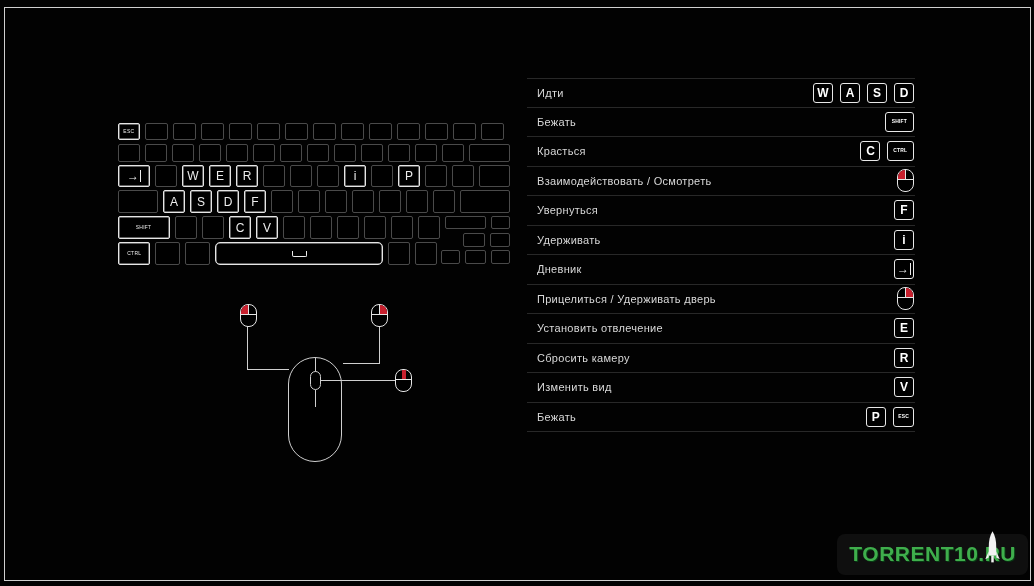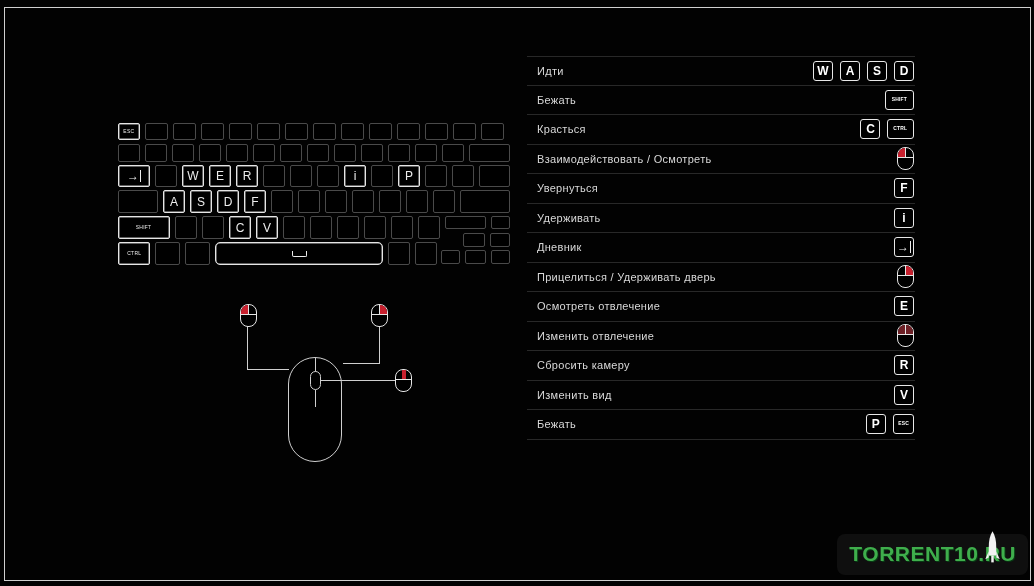--- a/index.html
+++ b/index.html
@@ -30,21 +30,21 @@
   
   #mouse-diagram{position:absolute;inset:0;}
   .dline{position:absolute;background:#cfcfcf;}
   .mouse-body{position:absolute;left:288px;top:357px;width:54px;height:105px;box-sizing:border-box;
               border:1px solid #cfcfcf;border-radius:27px;background:#000;}
   .mouse-wheel{position:absolute;left:310px;top:371px;width:11px;height:19px;box-sizing:border-box;
                border:1px solid #cfcfcf;border-radius:6px;background:#000;z-index:2;}
   .mi-slot{position:absolute;}
 
   
-  #bindings-list{position:absolute;left:527px;top:56px;width:388px;}
+  #bindings-list{position:absolute;left:527px;top:78px;width:388px;}
   .brow{box-sizing:border-box;height:29.5px;display:flex;align-items:center;justify-content:space-between;
         border-bottom:1px solid #282828;}
   .brow:first-child{border-top:1px solid #282828;}
   .blabel{color:#d9d9d9;font-size:11px;letter-spacing:0.3px;padding-left:10px;white-space:nowrap;}
   .bkeys{display:flex;align-items:center;gap:7px;padding-right:1px;}
   .badge{box-sizing:border-box;min-width:20px;height:20px;padding:0 1px;border:1.5px solid #e8e8e8;border-radius:3px;
          display:flex;align-items:center;justify-content:center;color:#fff;font-size:12px;font-weight:600;line-height:1;background:#000;}
   .badge .scale{display:inline-block;font-size:8px;font-weight:600;transform:scale(0.62);letter-spacing:0.3px;white-space:nowrap;}
 
   
@@ -289,36 +289,25 @@
         <span class="bkeys">
           <div class="mi">
             <div class="mi-top">
               <div class="mi-l"></div>
               <div class="mi-r" style="background: rgb(200, 32, 46);"></div>
             </div>
           </div>
         </span>
       </div>
       <div class="brow">
-        <span class="blabel">Осмотреть отвлечение</span>
+        <span class="blabel">Установить отвлечение</span>
         <span class="bkeys">
           <span class="badge">
             <span>E</span>
           </span>
-        </span>
-      </div>
-      <div class="brow">
-        <span class="blabel">Изменить отвлечение</span>
-        <span class="bkeys">
-          <div class="mi">
-            <div class="mi-top">
-              <div class="mi-l" style="background: rgb(110, 32, 38);"></div>
-              <div class="mi-r" style="background: rgb(110, 32, 38);"></div>
-            </div>
-          </div>
         </span>
       </div>
       <div class="brow">
         <span class="blabel">Сбросить камеру</span>
         <span class="bkeys">
           <span class="badge">
             <span>R</span>
           </span>
         </span>
       </div>

